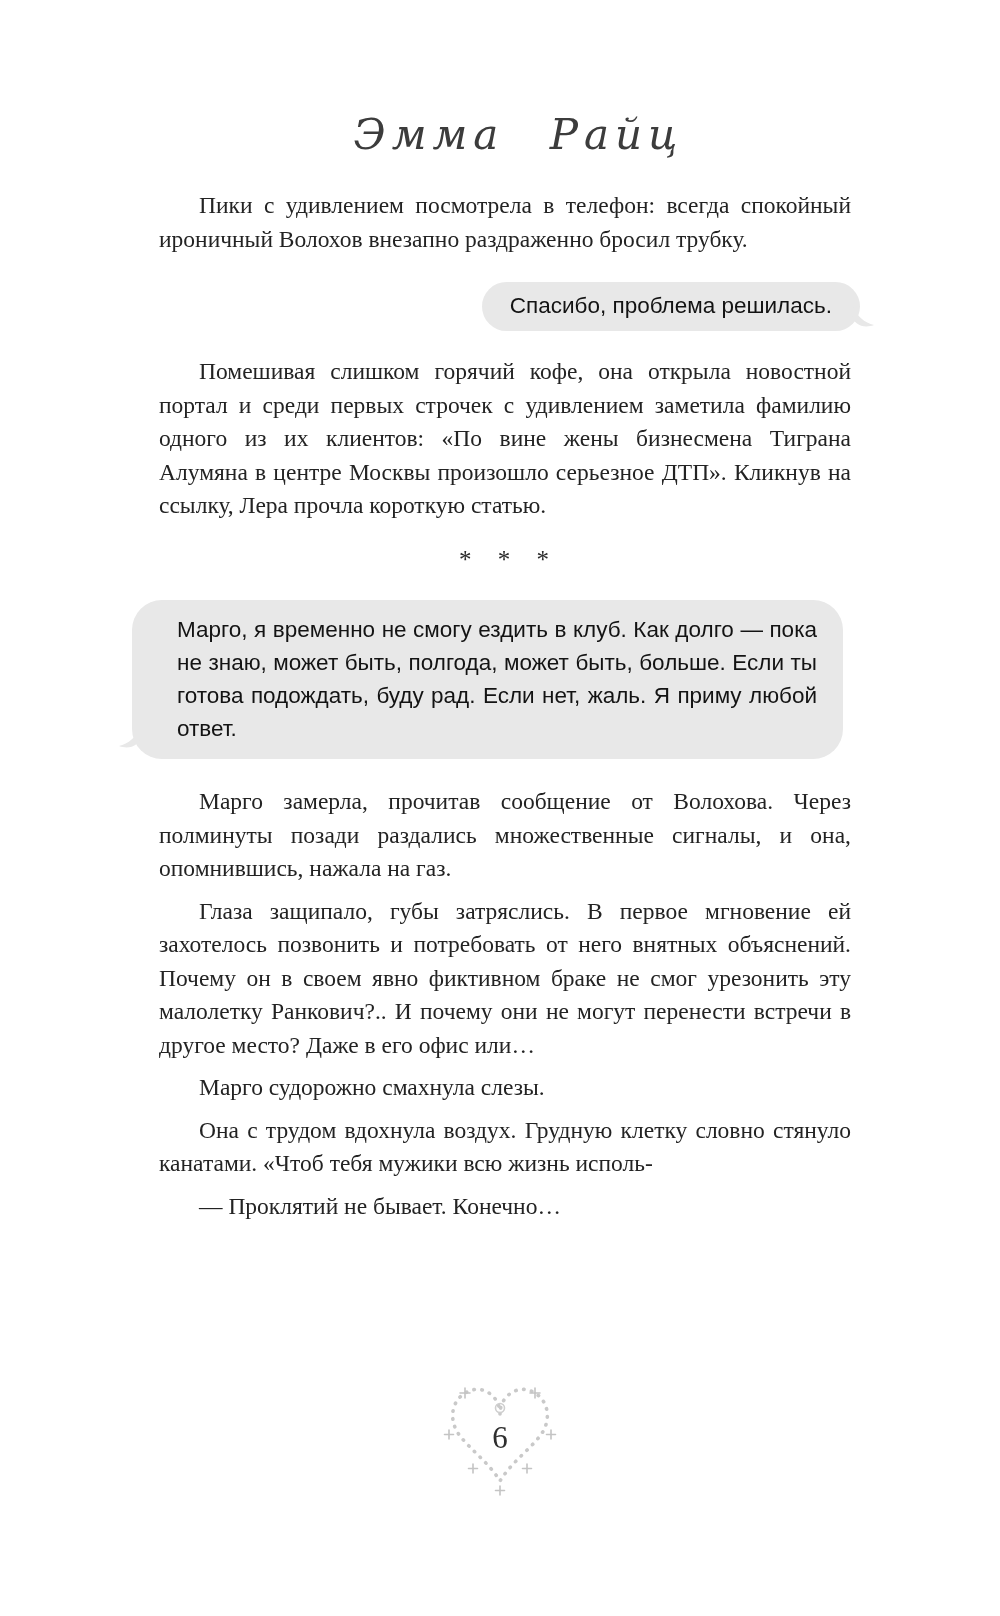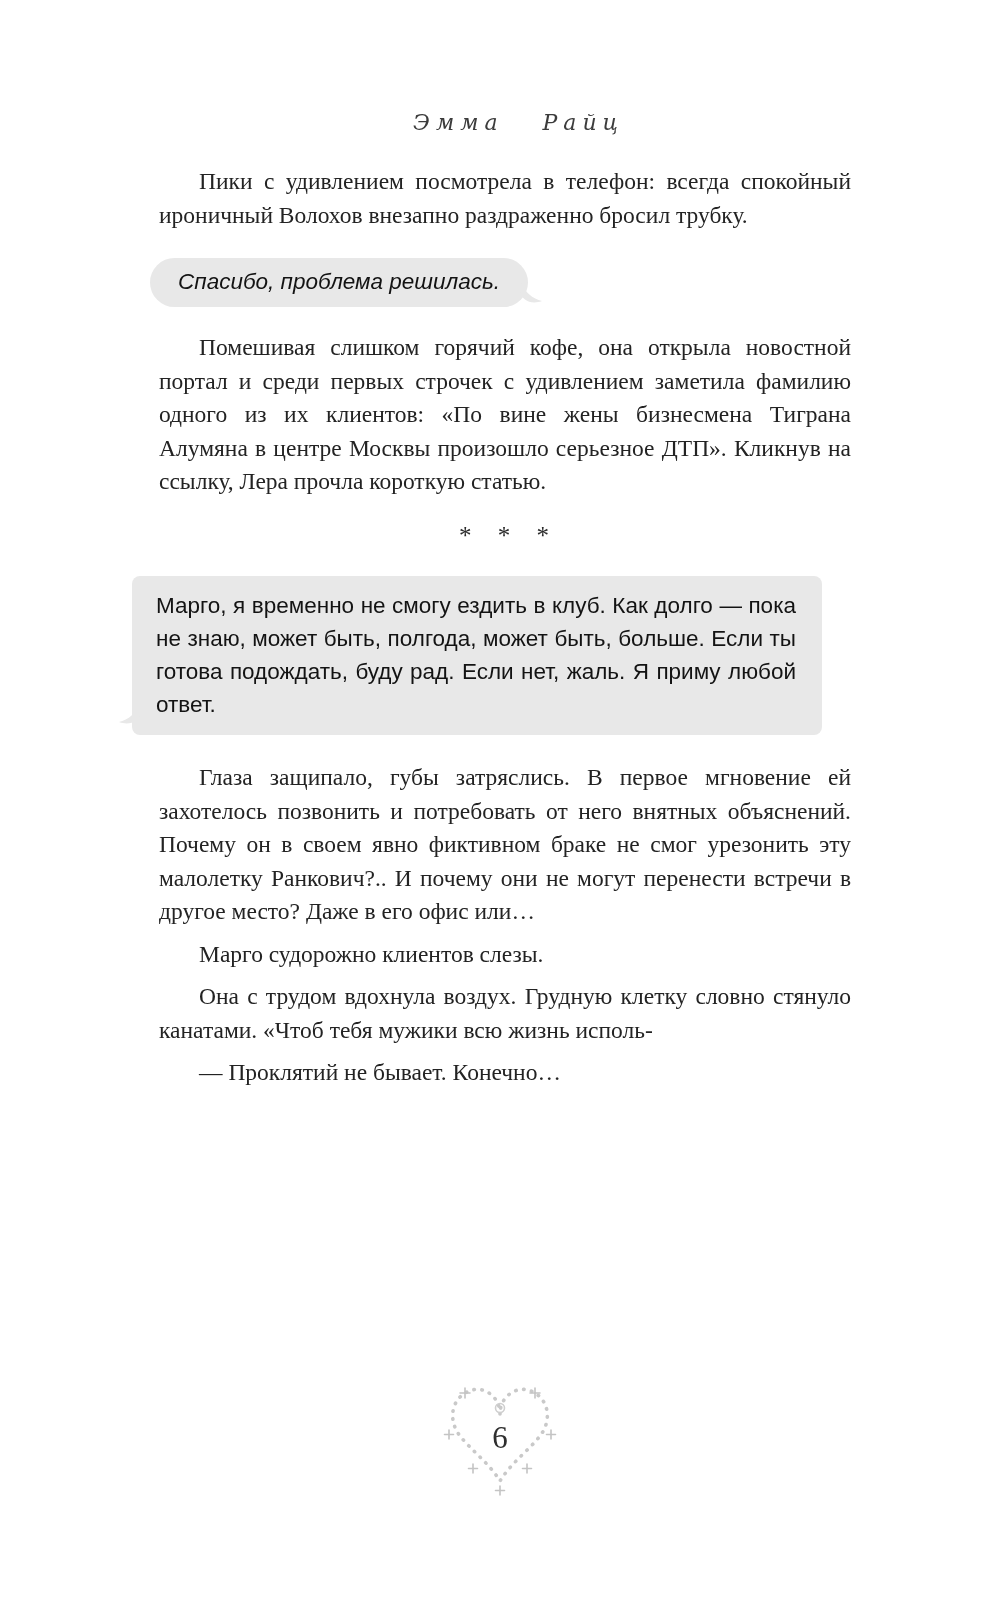--- a/index.html
+++ b/index.html
@@ -16,58 +16,58 @@
     width: 1000px;
     height: 1616px;
     overflow: hidden;
     background: #fff;
   }
   .running-head {
     padding-top: 110px;
     text-align: center;
     font-family: "DejaVu Serif", serif;
     font-style: italic;
-    font-size: 22px;
+    font-size: 42px;
     letter-spacing: 6px;
     word-spacing: 26px;
     color: #3c3c3c;
     padding-left: 37px;
   }
   .body-text {
     margin: 30px 140px 0 150px;
     font-size: 23.5px;
     line-height: 33.5px;
     text-align: justify;
   }
   p.para {
     margin: 9px;
     text-indent: 40px;
   }
   
   .msg-row { display: flex; }
-  .msg-row.outgoing { justify-content: flex-start; margin: 26px 0 24px 0; font-style: italic; }
+  .msg-row.outgoing { justify-content: flex-end; margin: 26px 0 24px 0; }
   .msg-row.incoming { justify-content: flex-start; margin: 24px 0 26px -18px; }
   .bubble {
     position: relative;
     background: #e8e8e8;
     font-family: "Liberation Sans", sans-serif;
     color: #131313;
     border-radius: 26px;
   }
   .bubble.small {
     font-size: 22.5px;
     line-height: 30px;
     padding: 9px 28px 10px 28px;
   }
   .bubble.large {
     font-size: 22.5px;
     line-height: 33px;
-    padding: 13px 26px 14px 24px;
+    padding: 13px 26px 14px 45px;
     max-width: 640px;
-    border-radius: 8px;
+    border-radius: 30px;
   }
   .tail { position: absolute; }
   .tail svg { display: block; }
   .tail-right { right: -14px; bottom: 3px; }
   .tail-left { left: -13px; bottom: 10px; }
   .separator {
     text-align: center;
     font-size: 25px;
     word-spacing: 16px;
     color: #2b2b2b;
@@ -124,22 +124,23 @@
       <div class="bubble large">
         <span class="tail tail-left">
           <svg width="22" height="26" viewBox="0 0 22 26">
             <path d="M22 2 C18 14 9 21 0 23 C11 27 20 22 22 14 Z" fill="#e8e8e8"></path>
           </svg>
         </span>
         <span>Марго, я временно не смогу ездить в клуб. Как долго — пока не знаю, может быть, полгода, может быть, больше. Если ты готова подождать, буду рад. Если нет, жаль. Я приму любой ответ.</span>
       </div>
     </div>
 
+    <p class="para">Марго замерла, прочитав сообщение от Волохова. Через полминуты позади раздались множественные сигналы, и она, опомнившись, нажала на газ.</p>
     <p class="para">Глаза защипало, губы затряслись. В первое мгновение ей захотелось позвонить и потребовать от него внятных объяснений. Почему он в своем явно фиктивном браке не смог урезонить эту малолетку Ранкович?.. И почему они не могут перенести встречи в другое место? Даже в его офис или…</p>
-    <p class="para">Марго судорожно клиентов слезы.</p>
+    <p class="para">Марго судорожно смахнула слезы.</p>
     <p class="para">Она с трудом вдохнула воздух. Грудную клетку словно стянуло канатами. «Чтоб тебя мужики всю жизнь исполь-</p>
     <p class="para">— Проклятий не бывает. Конечно…</p>
 
   </div>
 
   <div class="footer-ornament">
     <svg width="130" height="124" viewBox="0 0 130 124">
       <path d="M65 36 C65 18 48 7 34 13 C17 20 12 41 25 58 C36 72 54 85 65 103 C76 85 94 72 105 58 C118 41 113 20 96 13 C82 7 65 18 65 36 Z" fill="none" stroke="#c9c9c9" stroke-width="3.6" stroke-linecap="round" stroke-dasharray="0.5 7.5"></path>
       <circle cx="65" cy="30" r="4.5" fill="none" stroke="#cfcfcf" stroke-width="1.6"></circle>
       <g stroke="#c4c4c4" stroke-width="1.6" stroke-linecap="round">

